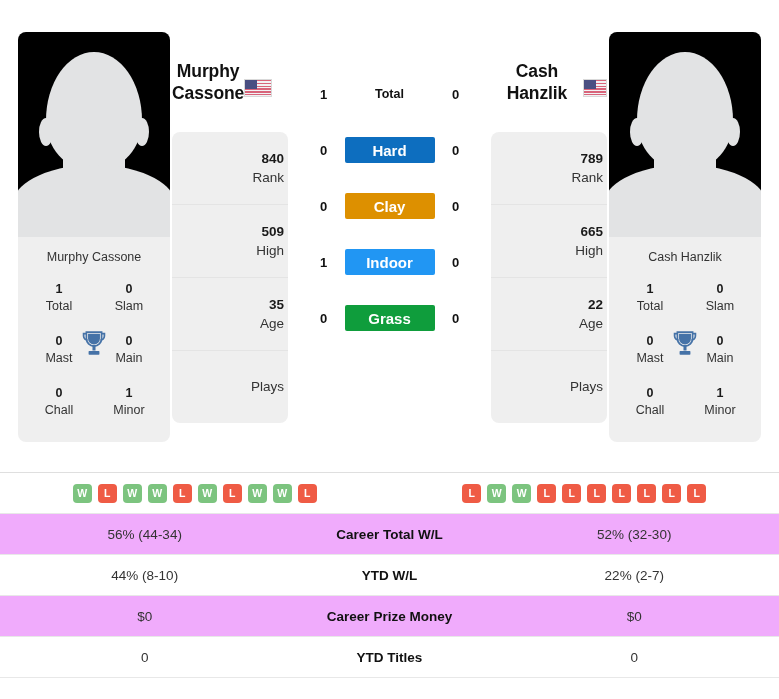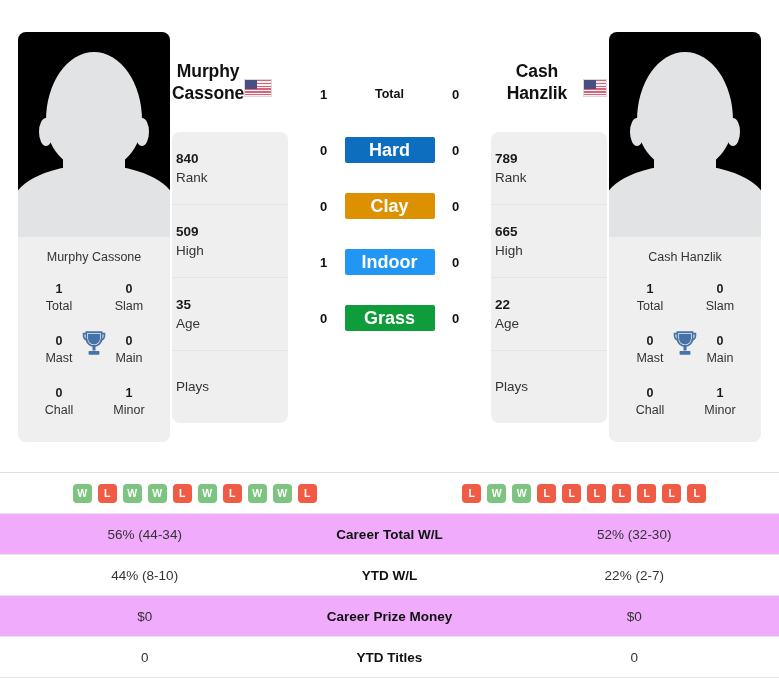--- a/index.html
+++ b/index.html
@@ -161,21 +161,21 @@
     width: 12px; height: 9px;
     background: #4a4f82;
   }
 
   .statblock {
     background: #efefef;
     border-radius: 8px;
     overflow: hidden;
   }
   .sb-row {
-    text-align: left;
+    text-align: right;
     padding: 17px 4px;
     border-bottom: 1px solid #e4e4e4;
   }
   .sb-row:last-child { border-bottom: none; }
   .sb-val {
     font-size: 13.5px;
     font-weight: bold;
     color: #1a1a1a;
     line-height: 19px;
   }
@@ -207,21 +207,21 @@
     font-weight: bold;
     color: #111;
   }
   .srow .pill {
     width: 90px;
     height: 26px;
     border-radius: 2px;
     display: flex;
     align-items: center;
     justify-content: center;
-    font-size: 18px;
+    font-size: 15px;
     font-weight: bold;
     color: #ffffff;
   }
   .srow .pill.total {
     background: transparent;
     color: #111;
     font-weight: bold;
     font-size: 12.5px;
   }
 

